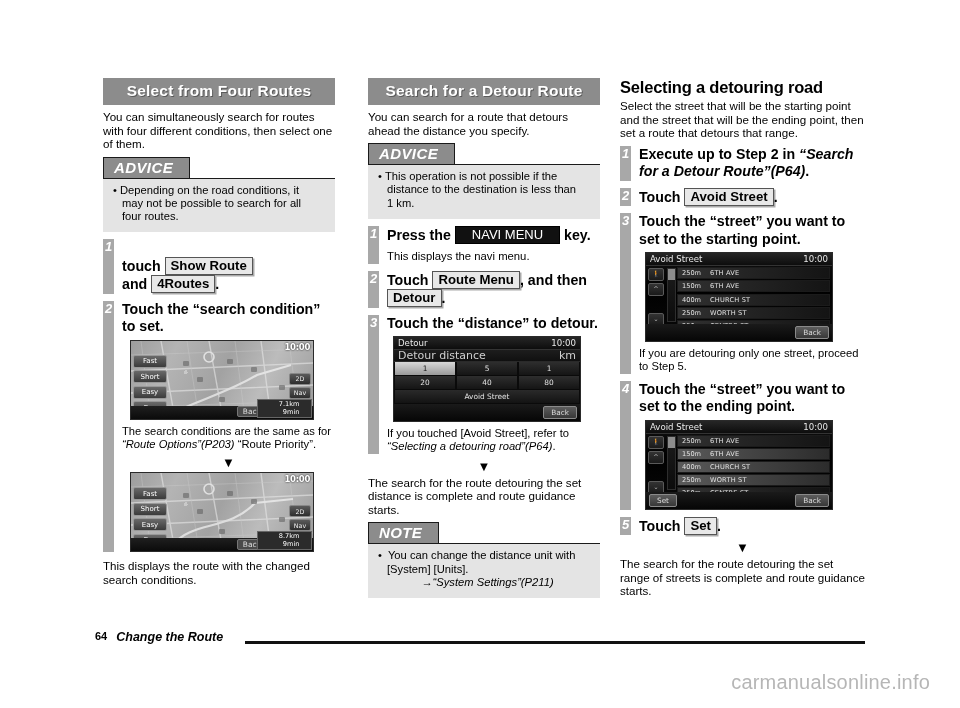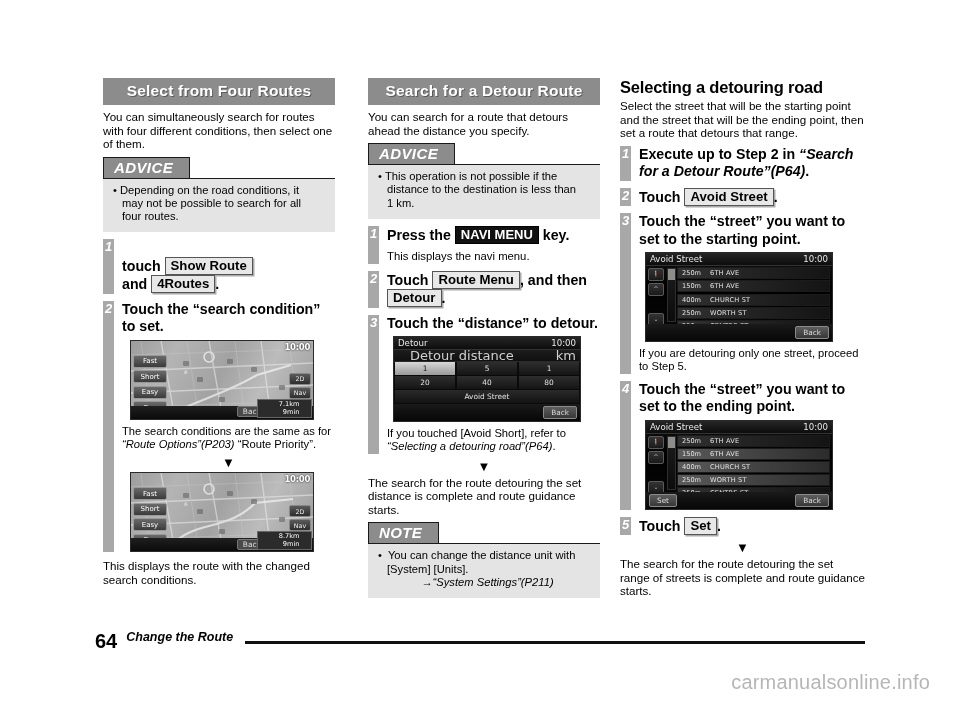--- a/index.html
+++ b/index.html
@@ -69,21 +69,21 @@
   .step-sub{font-size:11.3px;line-height:13.4px;font-weight:normal;margin-top:6px;}
 
   
   .key{
     display:inline-block;border:1.5px solid #555;background:#e8e8e8;
     padding:0 5px;font-size:13.2px;font-weight:bold;line-height:16px;
     box-shadow:1.5px 1.5px 0 #aaa;vertical-align:1px;
   }
   .key-dark{
     display:inline-block;background:#111;color:#fff;border:1px solid #000;
-    padding:0 5px;font-size:13px;font-weight:bold;line-height:16px;
+    padding:0 16px;font-size:13px;font-weight:normal;line-height:16px;
     vertical-align:1px;
   }
 
   
   .arrow{text-align:center;font-size:13px;line-height:11px;margin:3px 0 4px;}
 
   
   .shot{
     width:182px;margin:4px 0 5px 8px;background:#000;
     position:relative;font-family:"DejaVu Sans", sans-serif;
@@ -136,22 +136,22 @@
     background:linear-gradient(#121212,#000 40%,#0a0a0a);
     color:#e8e8e8;font-size:8px;
   }
   .scr-title{
     height:12px;line-height:12px;padding:0 4px;position:relative;
     background:linear-gradient(#262626,#0d0d0d);
     border-bottom:1px solid #333;font-size:8.6px;
   }
   .scr-title .t-clock{position:absolute;right:4px;top:0;font-size:8.6px;}
   .scr-sub{
-    height:11px;line-height:11px;padding:0 16px;position:relative;
-    background:linear-gradient(#1d1d1d,#101010);font-size:13px;color:#cfcfcf;
+    height:11px;line-height:11px;padding:0 4px;position:relative;
+    background:linear-gradient(#1d1d1d,#101010);font-size:11px;color:#cfcfcf;
     border-bottom:1px solid #2a2a2a;
   }
   .scr-sub .unit{position:absolute;right:4px;top:0;}
   .grid3{display:flex;}
   .cell{
     flex:1;height:13px;line-height:13px;text-align:center;font-size:7.4px;
     background:linear-gradient(#2e2e2e,#151515);
     border:1px solid #0a0a0a;border-top:none;color:#e0e0e0;
   }
   .cell.sel{background:linear-gradient(#d8d8d8,#9a9a9a);color:#111;}
@@ -189,21 +189,21 @@
     height:10px;line-height:10px;margin-bottom:1.2px;position:relative;
     background:linear-gradient(90deg,#313131,#141414);
     border:1px solid #1b1b1b;color:#e2e2e2;font-size:6.6px;
   }
   .as-row.hl{background:linear-gradient(90deg,#5a5a5a,#2c2c2c);}
   .as-d{position:absolute;left:4px;top:0;}
   .as-n{position:absolute;left:32px;top:0;letter-spacing:.2px;}
 
   
   .footer{position:absolute;left:95px;bottom:58px;width:770px;height:20px;}
-  .pg-num{font-size:20px;font-weight:bold;float:left;margin-right:9px;}
+  .pg-num{font-size:11px;font-weight:bold;float:left;margin-right:9px;}
   .pg-title{font-size:12.5px;font-weight:bold;font-style:italic;float:left;}
   .pg-rule{
     position:absolute;left:150px;right:0;top:11px;height:3.4px;background:#111;
   }
   .watermark{
     position:absolute;right:30px;bottom:14px;color:#b6b6b6;
     font-size:20px;letter-spacing:.2px;
   }
 </style>
 </head>
@@ -422,21 +422,21 @@
             <div class="cell">80</div>
           </div>
           <div class="wide-cell">Avoid Street</div>
           <div class="scr-footer">
             <div class="scr-btn">Back</div>
           </div>
         </div>
       </div>
 
       <div class="p small">
-        <span>If you touched [Avoid Short], refer to</span>
+        <span>If you touched [Avoid Street], refer to</span>
         <span class="ital">“Selecting a detouring road”(P64)</span><span>.</span>
       </div>
     </div>
 
     <div class="arrow">▼</div>
 
     <p class="p">The search for the route detouring the set distance is complete and route guidance starts.</p>
 
     <div class="box">
       <div class="box-tab">NOTE</div>

